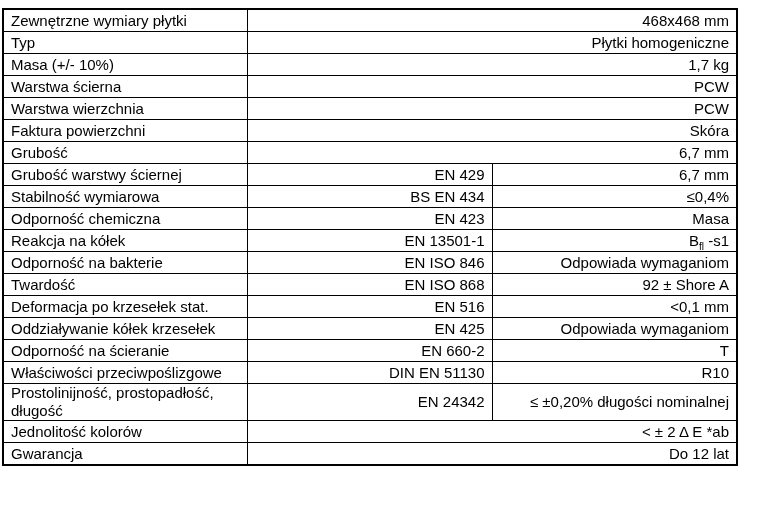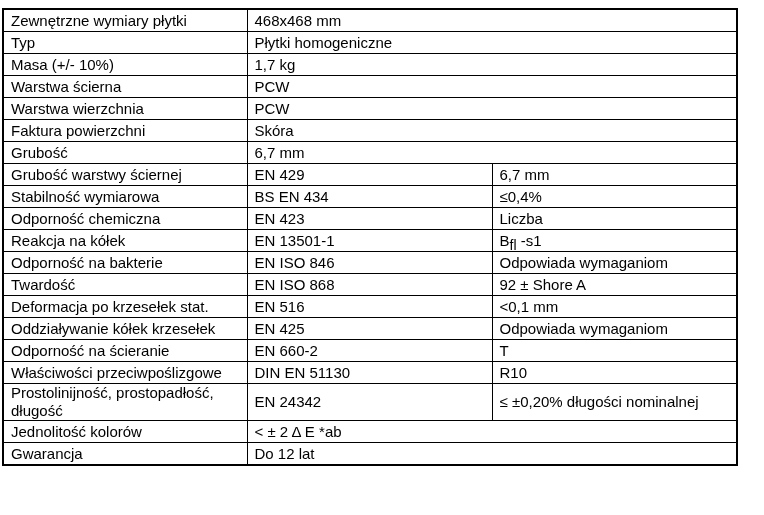--- a/index.html
+++ b/index.html
@@ -31,23 +31,23 @@
     font-size: 15px;
     color: #000000;
     height: 21px;
     padding: 0 7px;
     line-height: 1.2;
     overflow: hidden;
     vertical-align: middle;
     background: #ffffff;
   }
   td.cell-label { text-align: left; }
-  td.cell-center { text-align: left; border-radius: 9px; }
+  td.cell-center { text-align: right; border-radius: 9px; }
   sub.fire-sub {
-    font-size: 14px;
+    font-size: 10px;
     vertical-align: sub;
     line-height: 0;
   }
 </style>
 </head>
 <body>
 
 <div class="page">
   <table class="spec-table">
     <colgroup>
@@ -90,21 +90,21 @@
           <td class="cell-center">6,7 mm</td>
         </tr>
         <tr>
           <td class="cell-label">Stabilność wymiarowa</td>
           <td class="cell-center">BS EN 434</td>
           <td class="cell-center">≤0,4%</td>
         </tr>
         <tr>
           <td class="cell-label">Odporność chemiczna</td>
           <td class="cell-center">EN 423</td>
-          <td class="cell-center">Liczba</td>
+          <td class="cell-center">Masa</td>
         </tr>
         <tr>
           <td class="cell-label">Reakcja na kółek</td>
           <td class="cell-center">EN 13501-1</td>
           <td class="cell-center"><span>B</span><sub class="fire-sub">fl</sub><span style=""> -s1</span></td>
         </tr>
         <tr>
           <td class="cell-label">Odporność na bakterie</td>
           <td class="cell-center">EN ISO 846</td>
           <td class="cell-center">Odpowiada wymaganiom</td>

